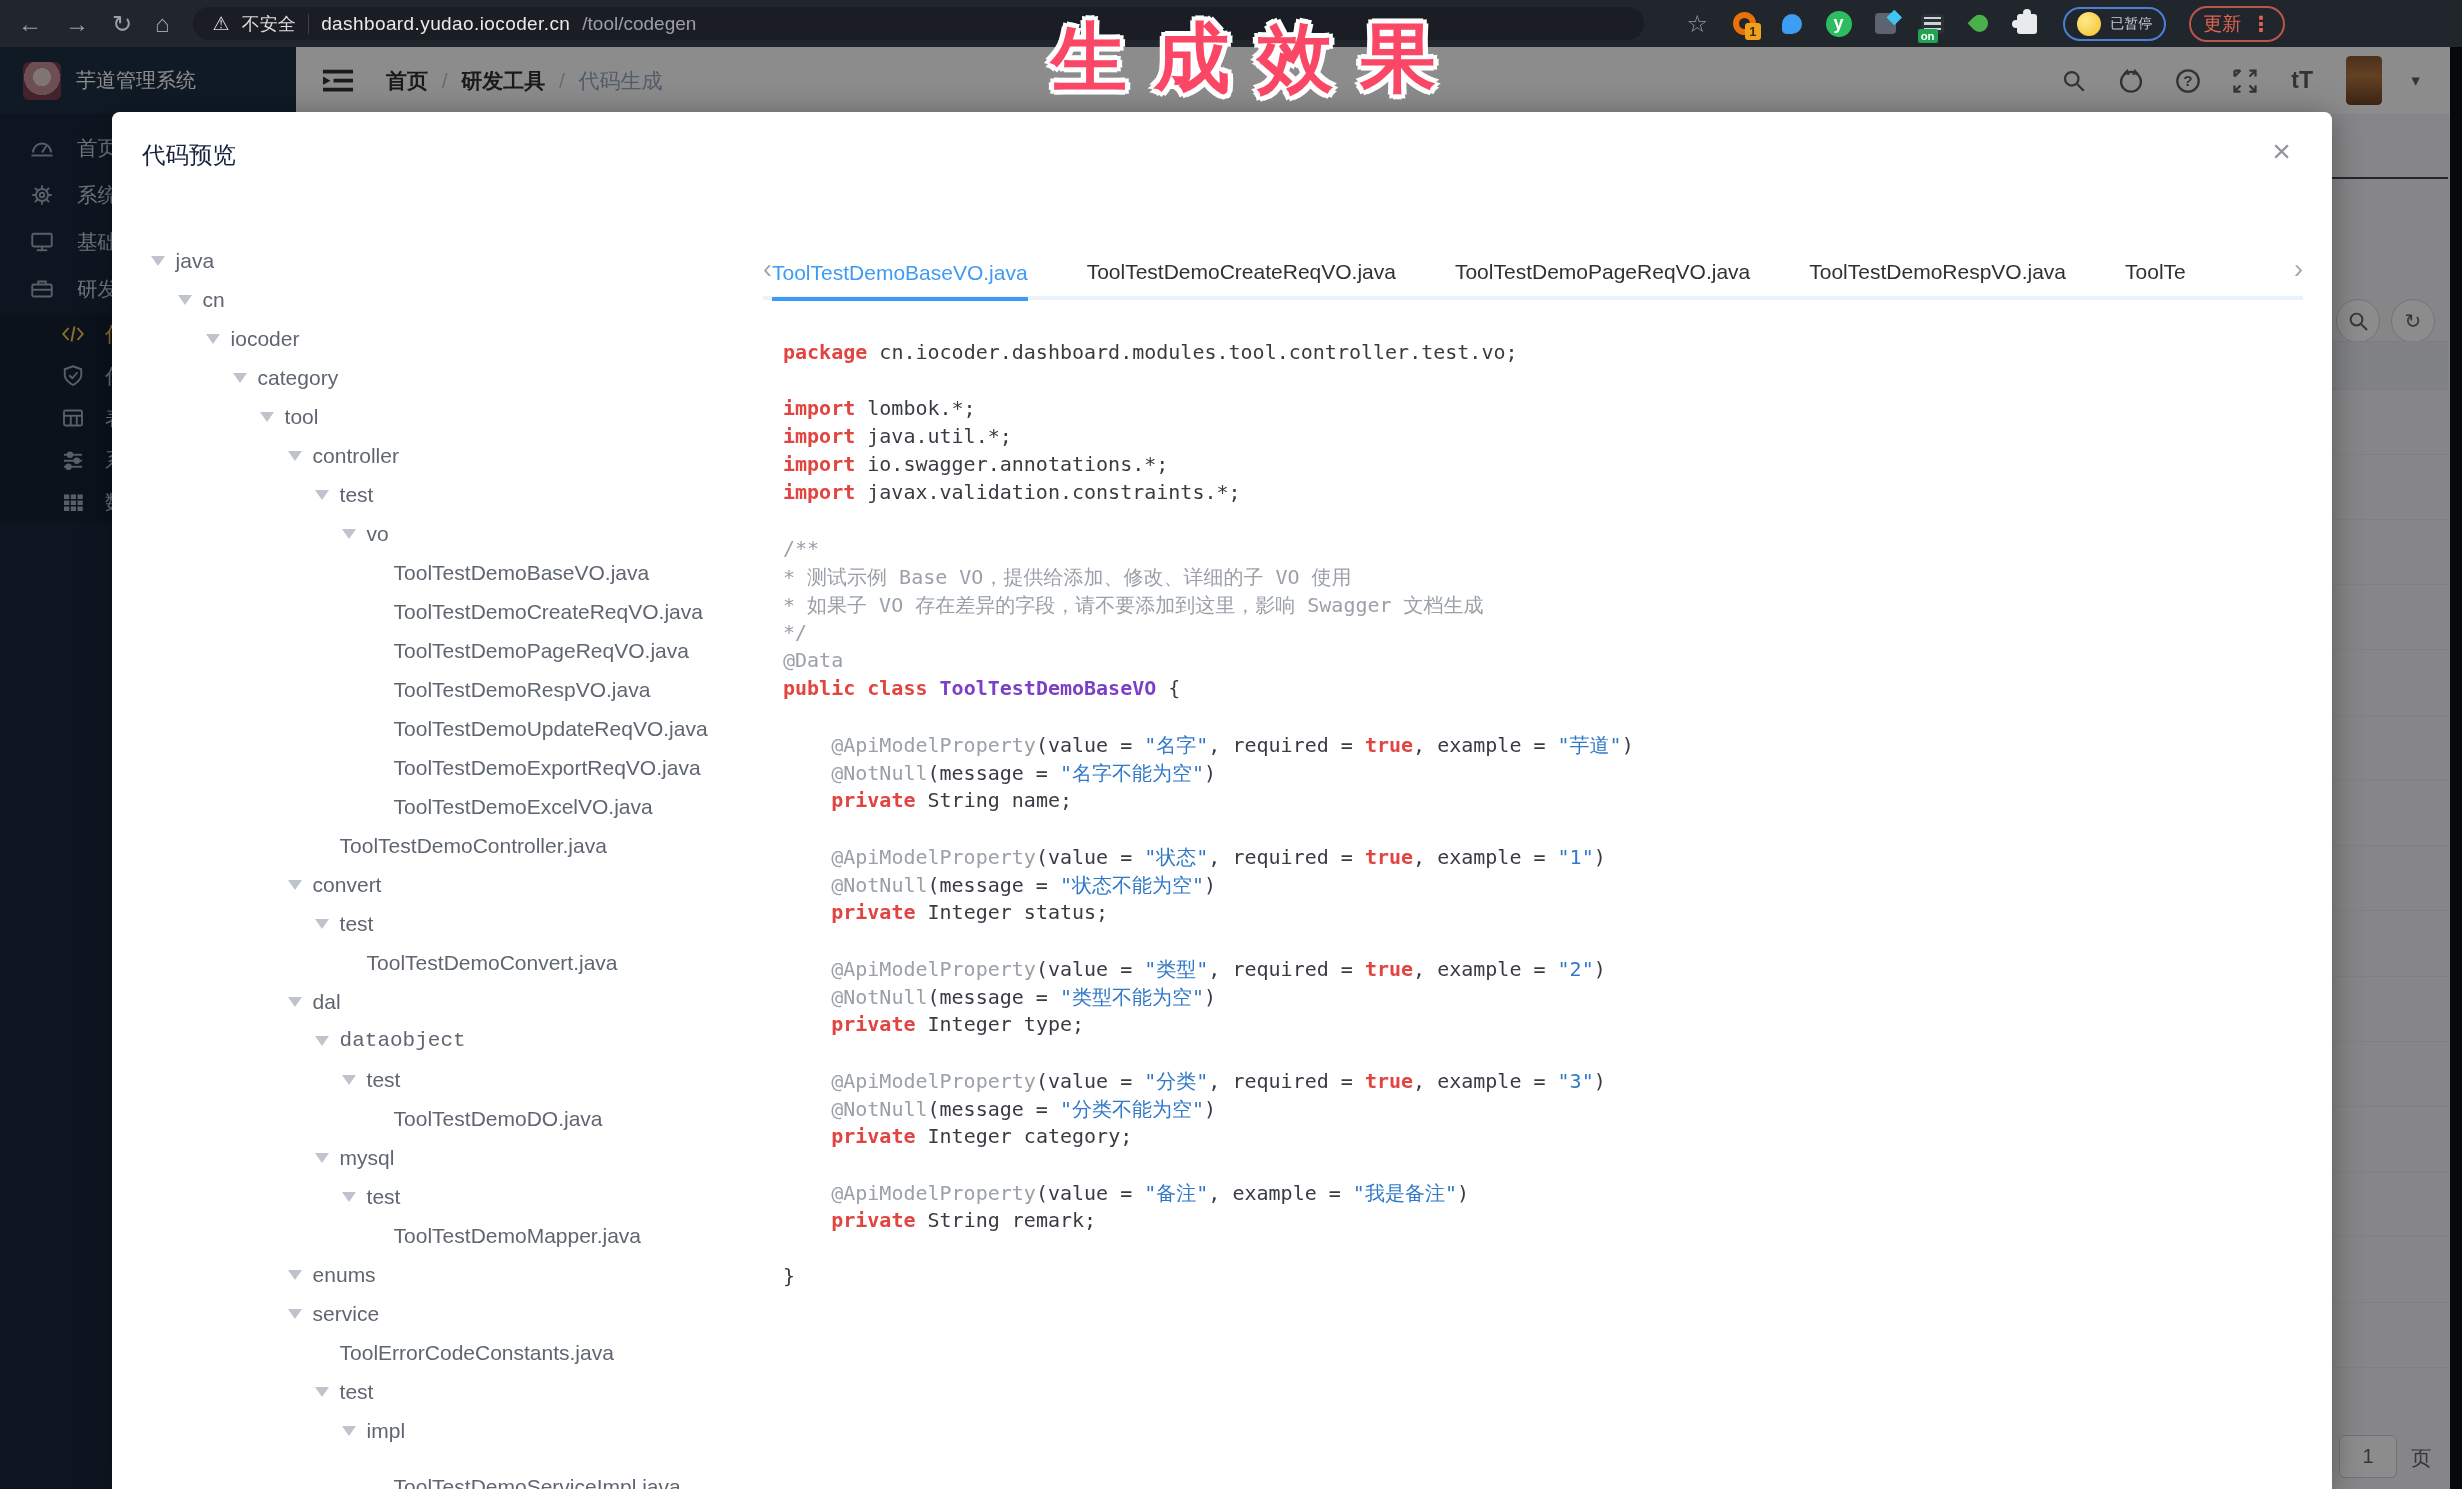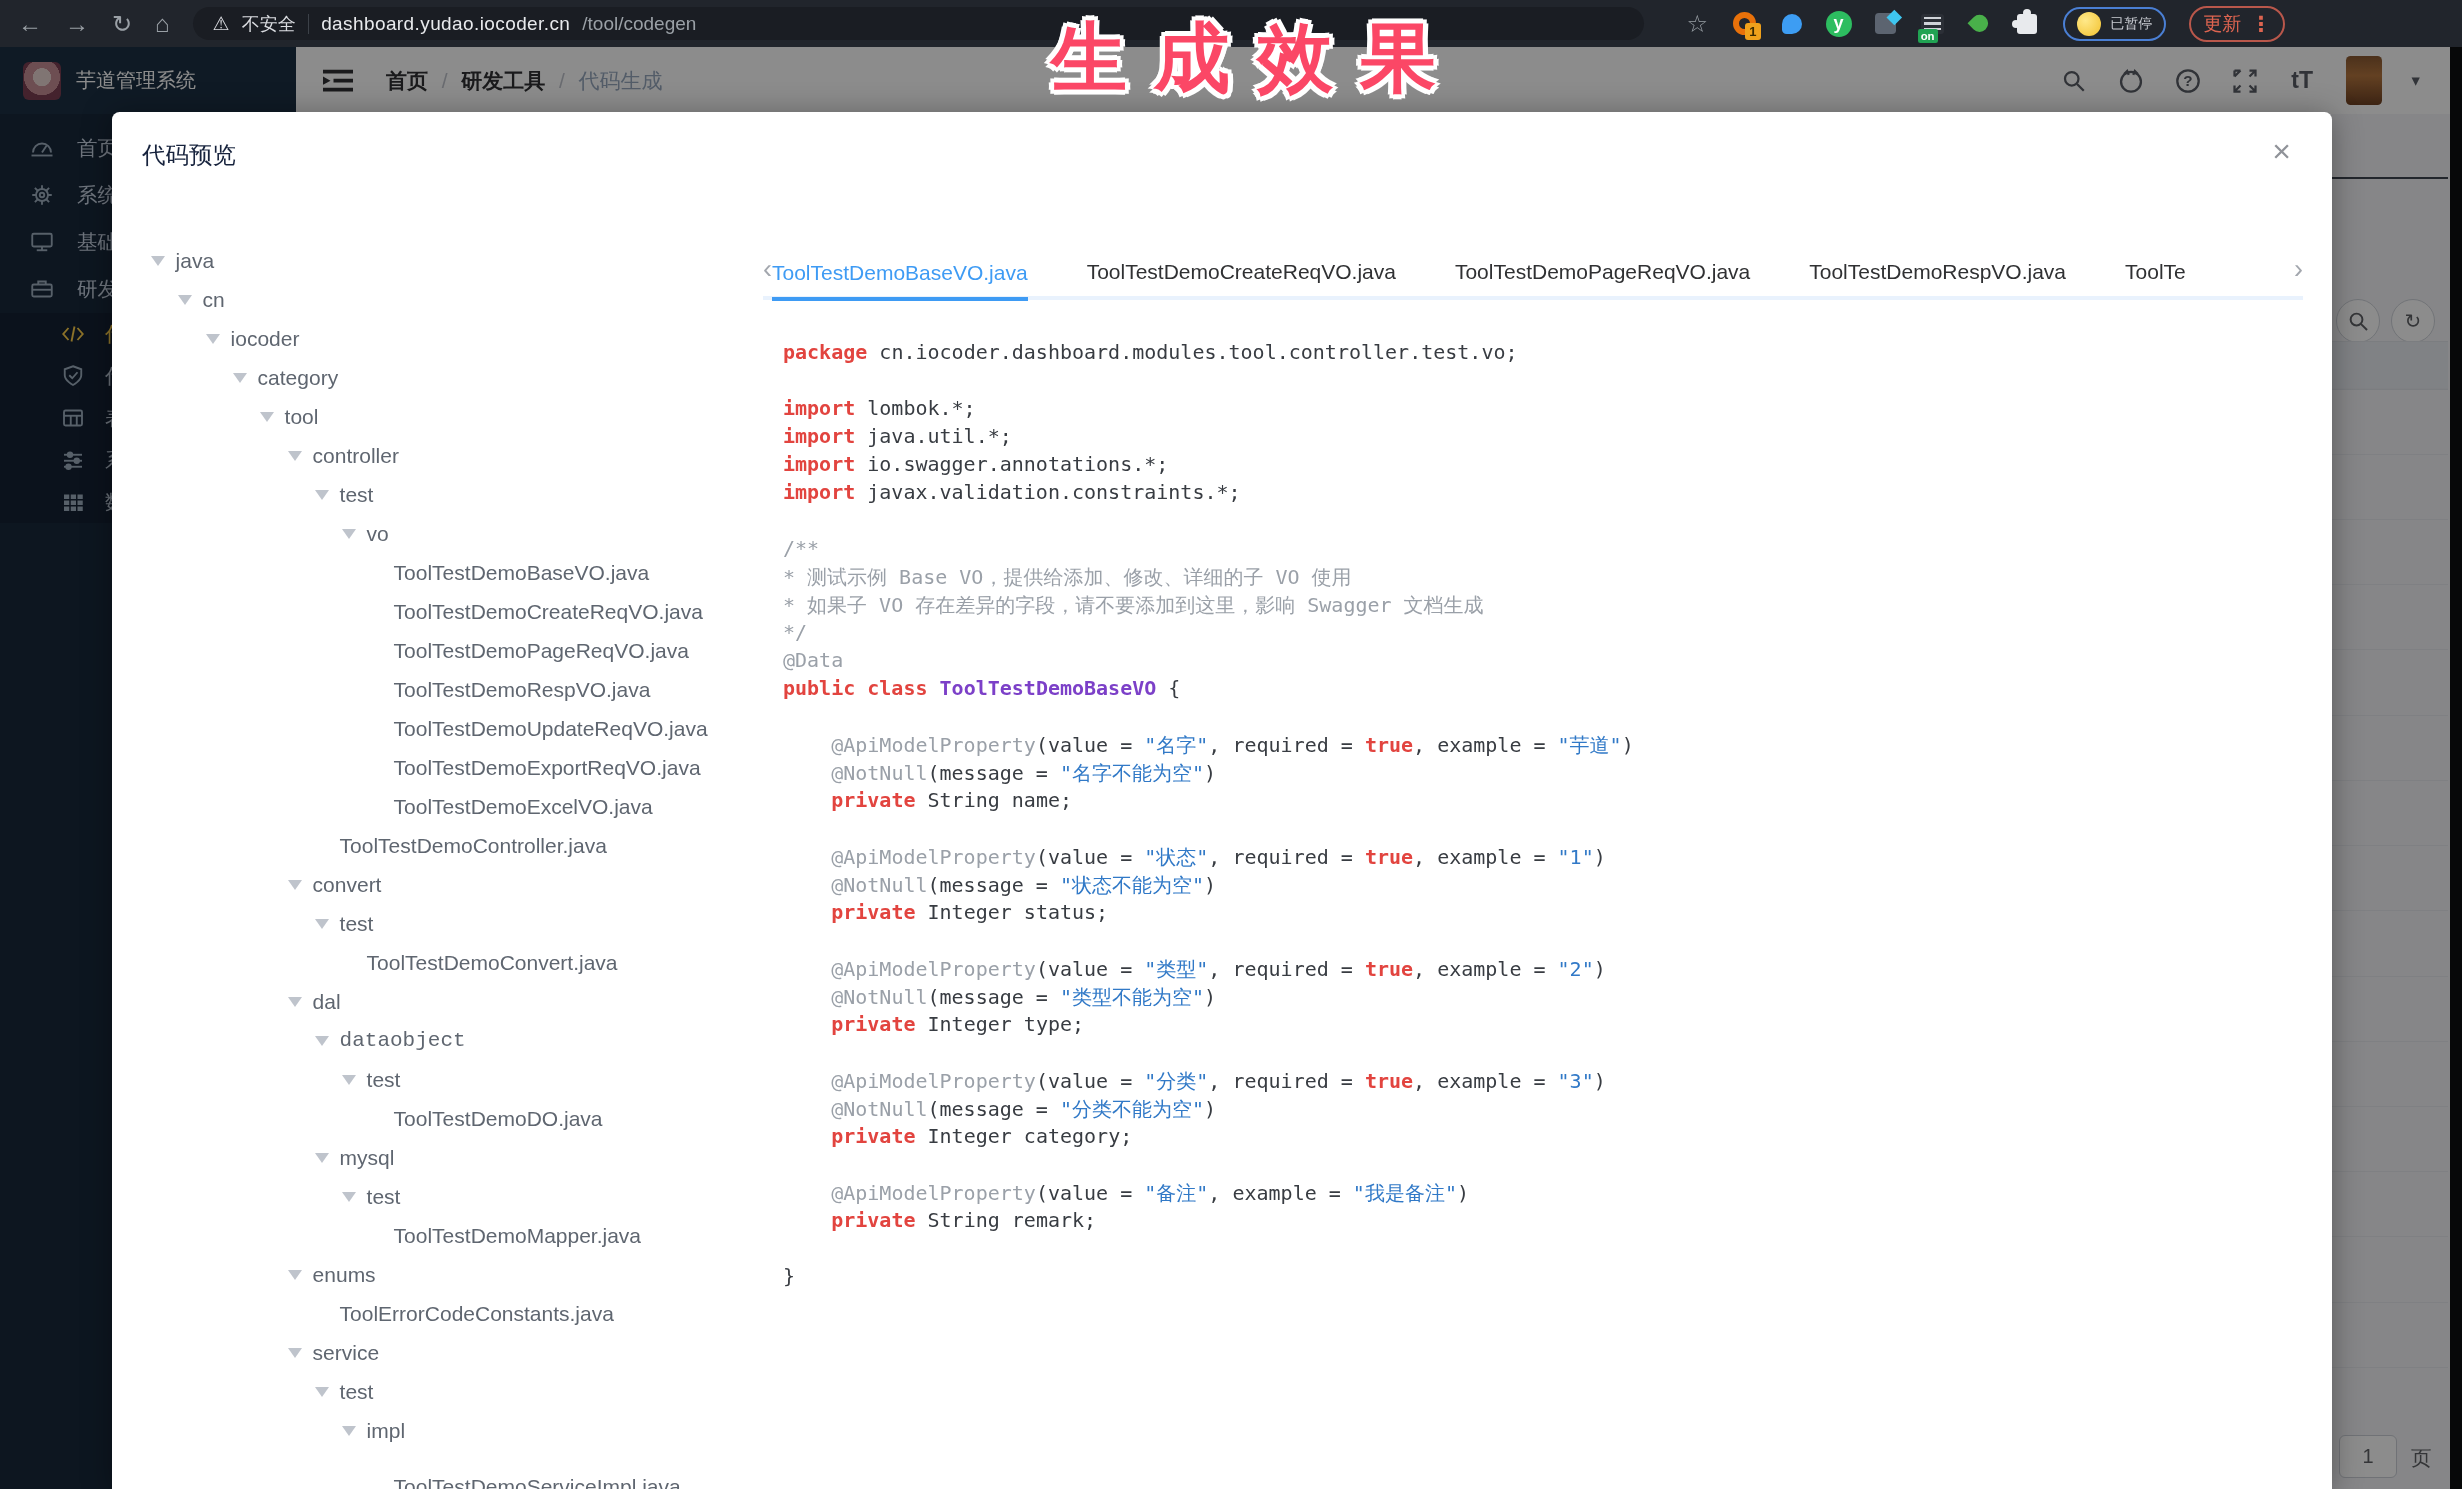--- a/index.html
+++ b/index.html
@@ -454,27 +454,27 @@
             <span class="t-lbl">test</span>
           </div>
           <div class="t-row" style="padding-left: 218px;">
             <span class="t-caret leaf"></span>
             <span class="t-lbl">ToolTestDemoMapper.java</span>
           </div>
           <div class="t-row" style="padding-left: 137px;">
             <span class="t-caret"></span>
             <span class="t-lbl">enums</span>
           </div>
+          <div class="t-row" style="padding-left: 137px;">
+            <span class="t-caret"></span>
+            <span class="t-lbl">service</span>
+          </div>
           <div class="t-row" style="padding-left: 164px;">
             <span class="t-caret leaf"></span>
             <span class="t-lbl">ToolErrorCodeConstants.java</span>
-          </div>
-          <div class="t-row" style="padding-left: 137px;">
-            <span class="t-caret"></span>
-            <span class="t-lbl">service</span>
           </div>
           <div class="t-row" style="padding-left: 164px;">
             <span class="t-caret"></span>
             <span class="t-lbl">test</span>
           </div>
           <div class="t-row" style="padding-left: 191px;">
             <span class="t-caret"></span>
             <span class="t-lbl">impl</span>
           </div>
           <div class="t-row" style="padding-left: 218px; margin-top: 17px;">

